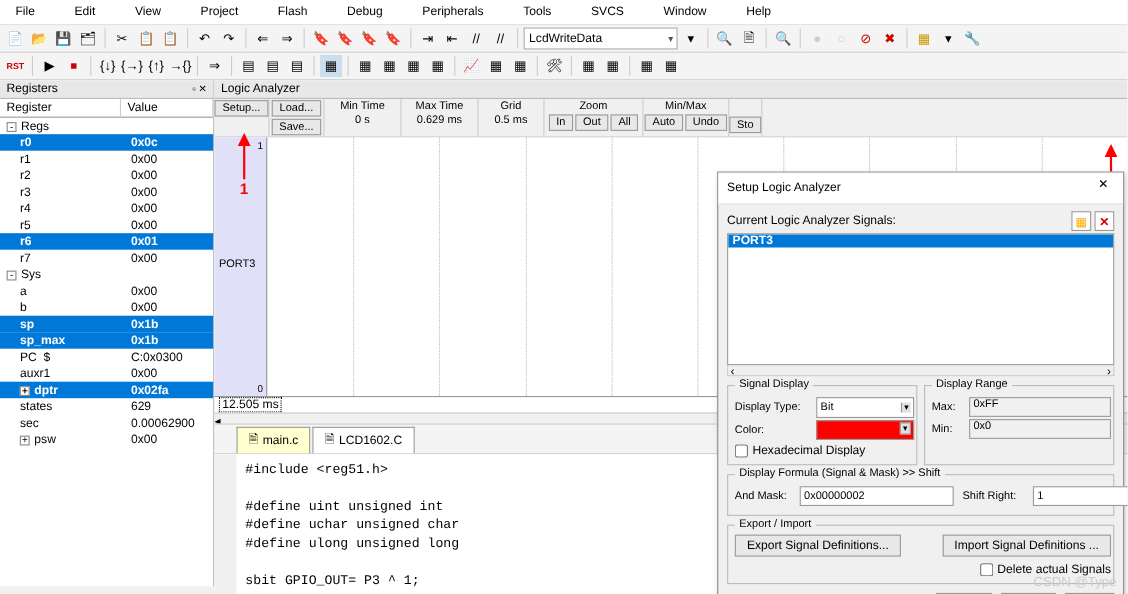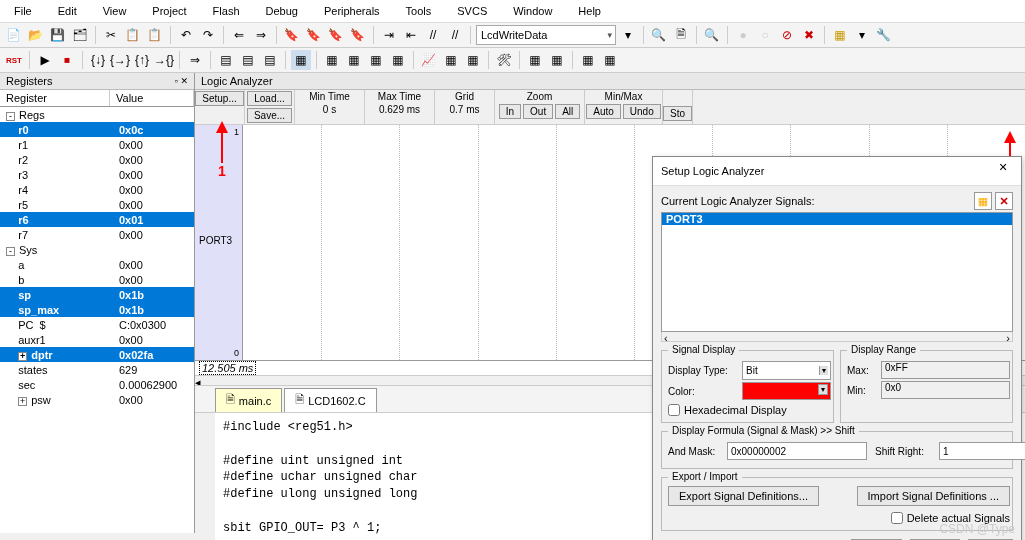--- a/index.html
+++ b/index.html
@@ -1,17 +1,17 @@
 <!DOCTYPE html>
 <html><head>
 <meta charset="utf-8">
 <style>
 * { box-sizing: border-box; margin: 0; padding: 0; font-family: Tahoma, Arial, sans-serif; font-size: 11px; }
 body { background: #f0f0f0; width: 1025px; height: 540px; overflow: hidden; position: relative; }
-.menubar { background: #fff; border-bottom: 1px solid #ddd; padding: 2px 4px; display: flex; gap: 6px; }
+.menubar { background: #fff; border-bottom: 1px solid #ddd; padding: 2px 4px; display: flex; gap: 16px; }
 .menubar span { padding: 3px 10px; cursor: pointer; }
 .toolbar { background: #f4f4f4; border-bottom: 1px solid #ccc; padding: 2px 4px; display: flex; align-items: center; gap: 2px; min-height: 24px; }
 .tbtn { width: 20px; height: 20px; display: inline-flex; align-items: center; justify-content: center; border: 1px solid transparent; cursor: pointer; font-size: 12px; }
 .sep { width: 1px; height: 18px; background: #ccc; margin: 0 3px; }
 .combo { border: 1px solid #aaa; background: #fff; height: 20px; padding: 0 16px 0 4px; min-width: 140px; display: flex; align-items: center; position: relative; }
 .combo::after { content: "▾"; position: absolute; right: 3px; font-size: 9px; color: #555; }
 .main { display: flex; height: calc(100% - 80px); position: relative; }
 .regpanel { width: 195px; background: #fff; border-right: 1px solid #999; display: flex; flex-direction: column; }
 .panel-title { background: #e8e8e8; border-bottom: 1px solid #bbb; padding: 2px 6px; font-weight: normal; display: flex; justify-content: space-between; align-items: center; }
 .reg-head { display: flex; border-bottom: 1px solid #999; background: #fff; }
@@ -25,21 +25,21 @@
 .la-area { flex: 1; display: flex; flex-direction: column; background: #fff; position: relative; }
 .la-title { background: #e8e8e8; border-bottom: 1px solid #bbb; padding: 2px 6px; }
 .la-toolbar { display: flex; border-bottom: 1px solid #ccc; background: #f0f0f0; }
 .la-col { border-right: 1px solid #ccc; display: flex; flex-direction: column; align-items: center; }
 .la-btn { border: 1px solid #999; background: #e8e8e8; padding: 1px 6px; margin: 1px; cursor: pointer; min-width: 44px; text-align: center; font-size: 10px; }
 .la-lbl { font-size: 10px; padding: 1px 4px; text-align: center; }
 .la-canvas { flex: 1; position: relative; background: #fff; display: flex; }
 .la-sig { width: 48px; background: #e0e0f8; border-right: 1px solid #999; position: relative; }
 .la-plot { flex: 1; position: relative; }
 .la-plot .grid { position: absolute; top: 0; bottom: 0; border-left: 1px dotted #bbb; }
-.la-time { border-top: 1px solid #999; padding: 1px 4px; font-size: 10px; font-family: monospace; background: #fff; font-style: italic; }
+.la-time { border-top: 1px solid #999; padding: 1px 4px; font-size: 10px; font-family: monospace; background: #fff; }
 .editor-tabs { display: flex; background: #f4f4f4; border-top: 1px solid #ccc; border-bottom: 1px solid #ccc; padding: 2px 0 0 20px; }
 .etab { border: 1px solid #999; border-bottom: none; background: #fff; padding: 2px 10px; margin-right: 2px; display: flex; align-items: center; gap: 4px; cursor: pointer; }
 .etab.active { background: #ffffd0; }
 .code { font-family: 'Courier New', monospace; font-size: 12px; padding: 6px 8px; background: #fff; white-space: pre; border-left: 20px solid #f0f0f0; line-height: 1.4; }
 .dialog { position: absolute; top: 83px; right: 3px; width: 370px; background: #f0f0f0; border: 1px solid #888; box-shadow: 2px 2px 6px rgba(0,0,0,0.2); z-index: 100; }
 .dlg-title { background: #fff; padding: 4px 8px; display: flex; justify-content: space-between; align-items: center; border-bottom: 1px solid #ddd; }
 .dlg-close { width: 20px; height: 20px; text-align: center; cursor: pointer; }
 .dlg-body { padding: 6px 8px; }
 .siglist { border: 1px solid #999; background: #fff; height: 120px; overflow: auto; }
 .siglist .sigitem { background: #0078d7; color: #fff; padding: 0px 4px; font-weight: bold; }
@@ -273,21 +273,21 @@
       <div class="la-col" style="width:70px">
         <div class="la-lbl">Min Time</div>
         <div class="la-lbl">0 s</div>
       </div>
       <div class="la-col" style="width:70px">
         <div class="la-lbl">Max Time</div>
         <div class="la-lbl">0.629 ms</div>
       </div>
       <div class="la-col" style="width:60px">
         <div class="la-lbl">Grid</div>
-        <div class="la-lbl">0.7 ms</div>
+        <div class="la-lbl">0.5 ms</div>
       </div>
       <div class="la-col" style="width:90px">
         <div class="la-lbl">Zoom</div>
         <div style="display:flex">
           <div class="la-btn" style="min-width:22px">In</div>
           <div class="la-btn" style="min-width:22px">Out</div>
           <div class="la-btn" style="min-width:22px">All</div>
         </div>
       </div>
       <div class="la-col" style="width:78px">

